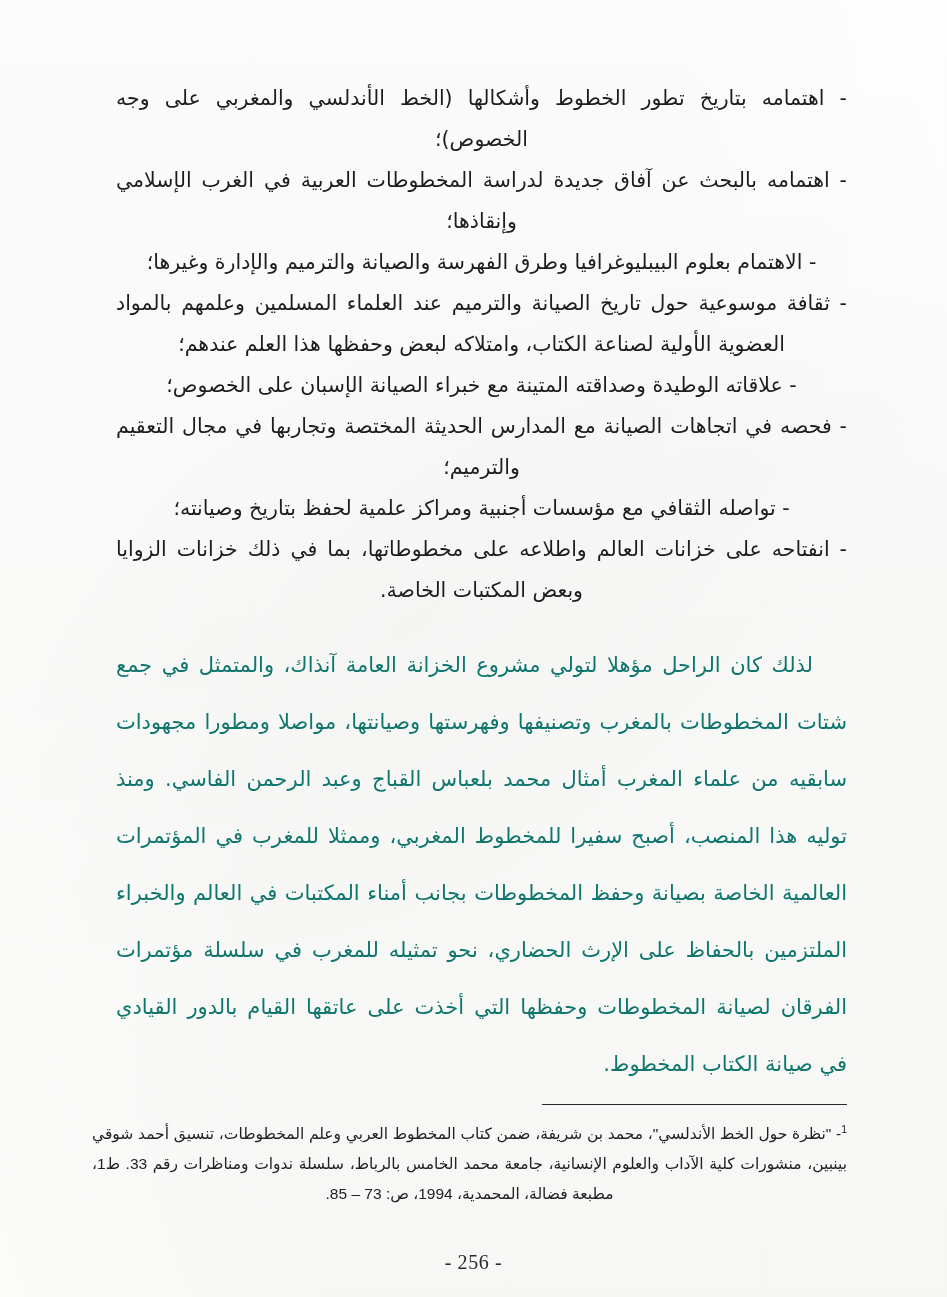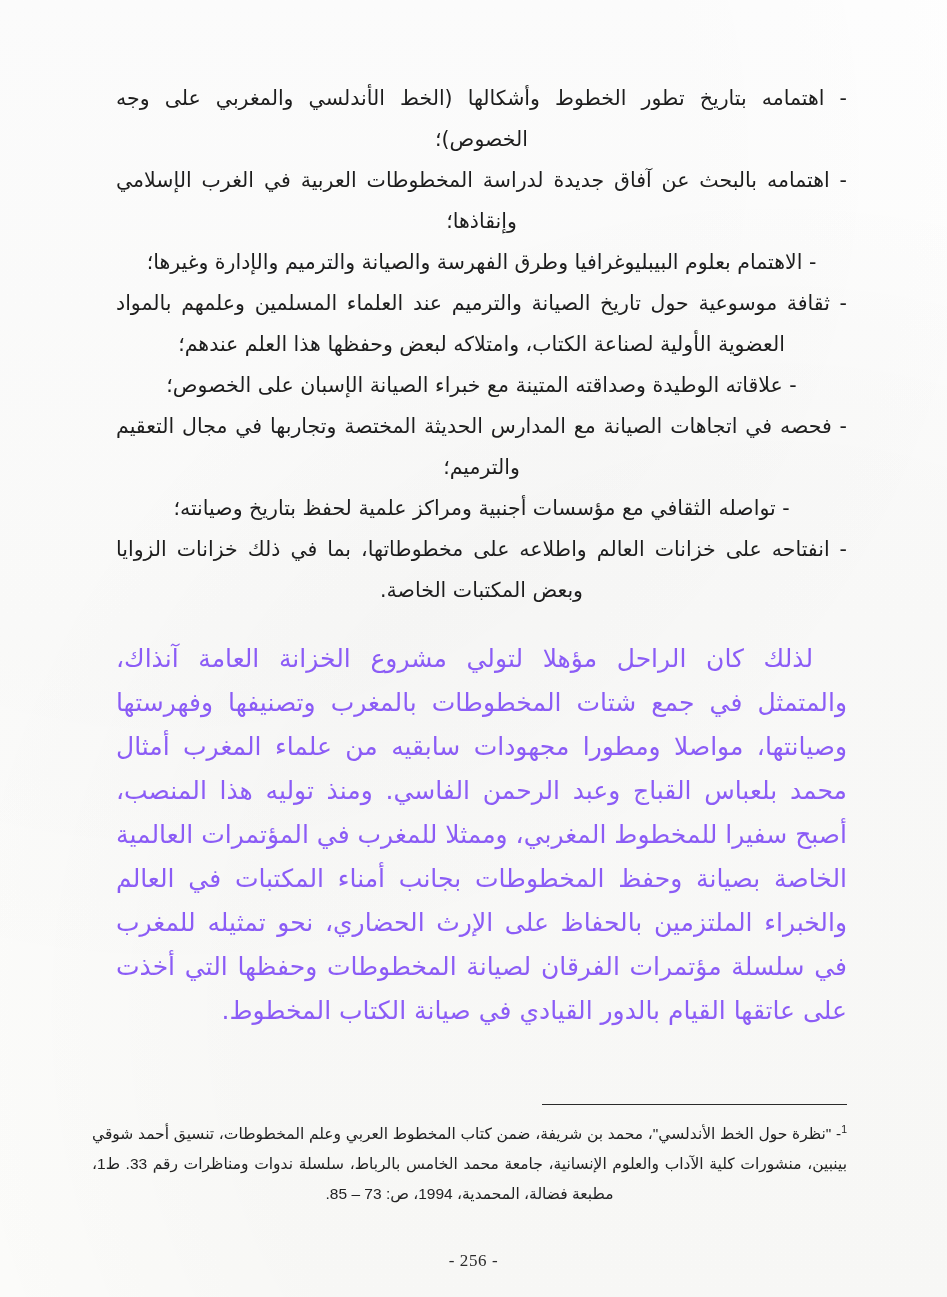--- a/index.html
+++ b/index.html
@@ -65,23 +65,23 @@
     text-align: justify;
     text-align-last: center;
   }
 
   .body-para {
     margin-top: 26px;
     direction: rtl;
     text-align: justify;
     text-align-last: right;
     text-indent: 34px;
-    font-size: 25px;
-    line-height: 44px;
-    color: #8b5cf6;
+    font-size: 21px;
+    line-height: 57px;
+    color: #0f766e;
   }
 
   .footnote-zone {
     position: absolute;
     right: 100px;
     left: 92px;
     top: 1104px;
   }
 
   .footnote-rule {
@@ -109,21 +109,21 @@
     vertical-align: super;
     line-height: 0;
   }
 
   .page-number {
     position: absolute;
     top: 1251px;
     left: 0;
     right: 0;
     text-align: center;
-    font-size: 17px;
+    font-size: 20px;
     color: #2b2b2b;
     letter-spacing: 0.6px;
     font-family: "Liberation Serif", "DejaVu Serif", serif;
   }
 </style>
 </head>
 <body>
 
 <div class="page-surface"></div>
 

